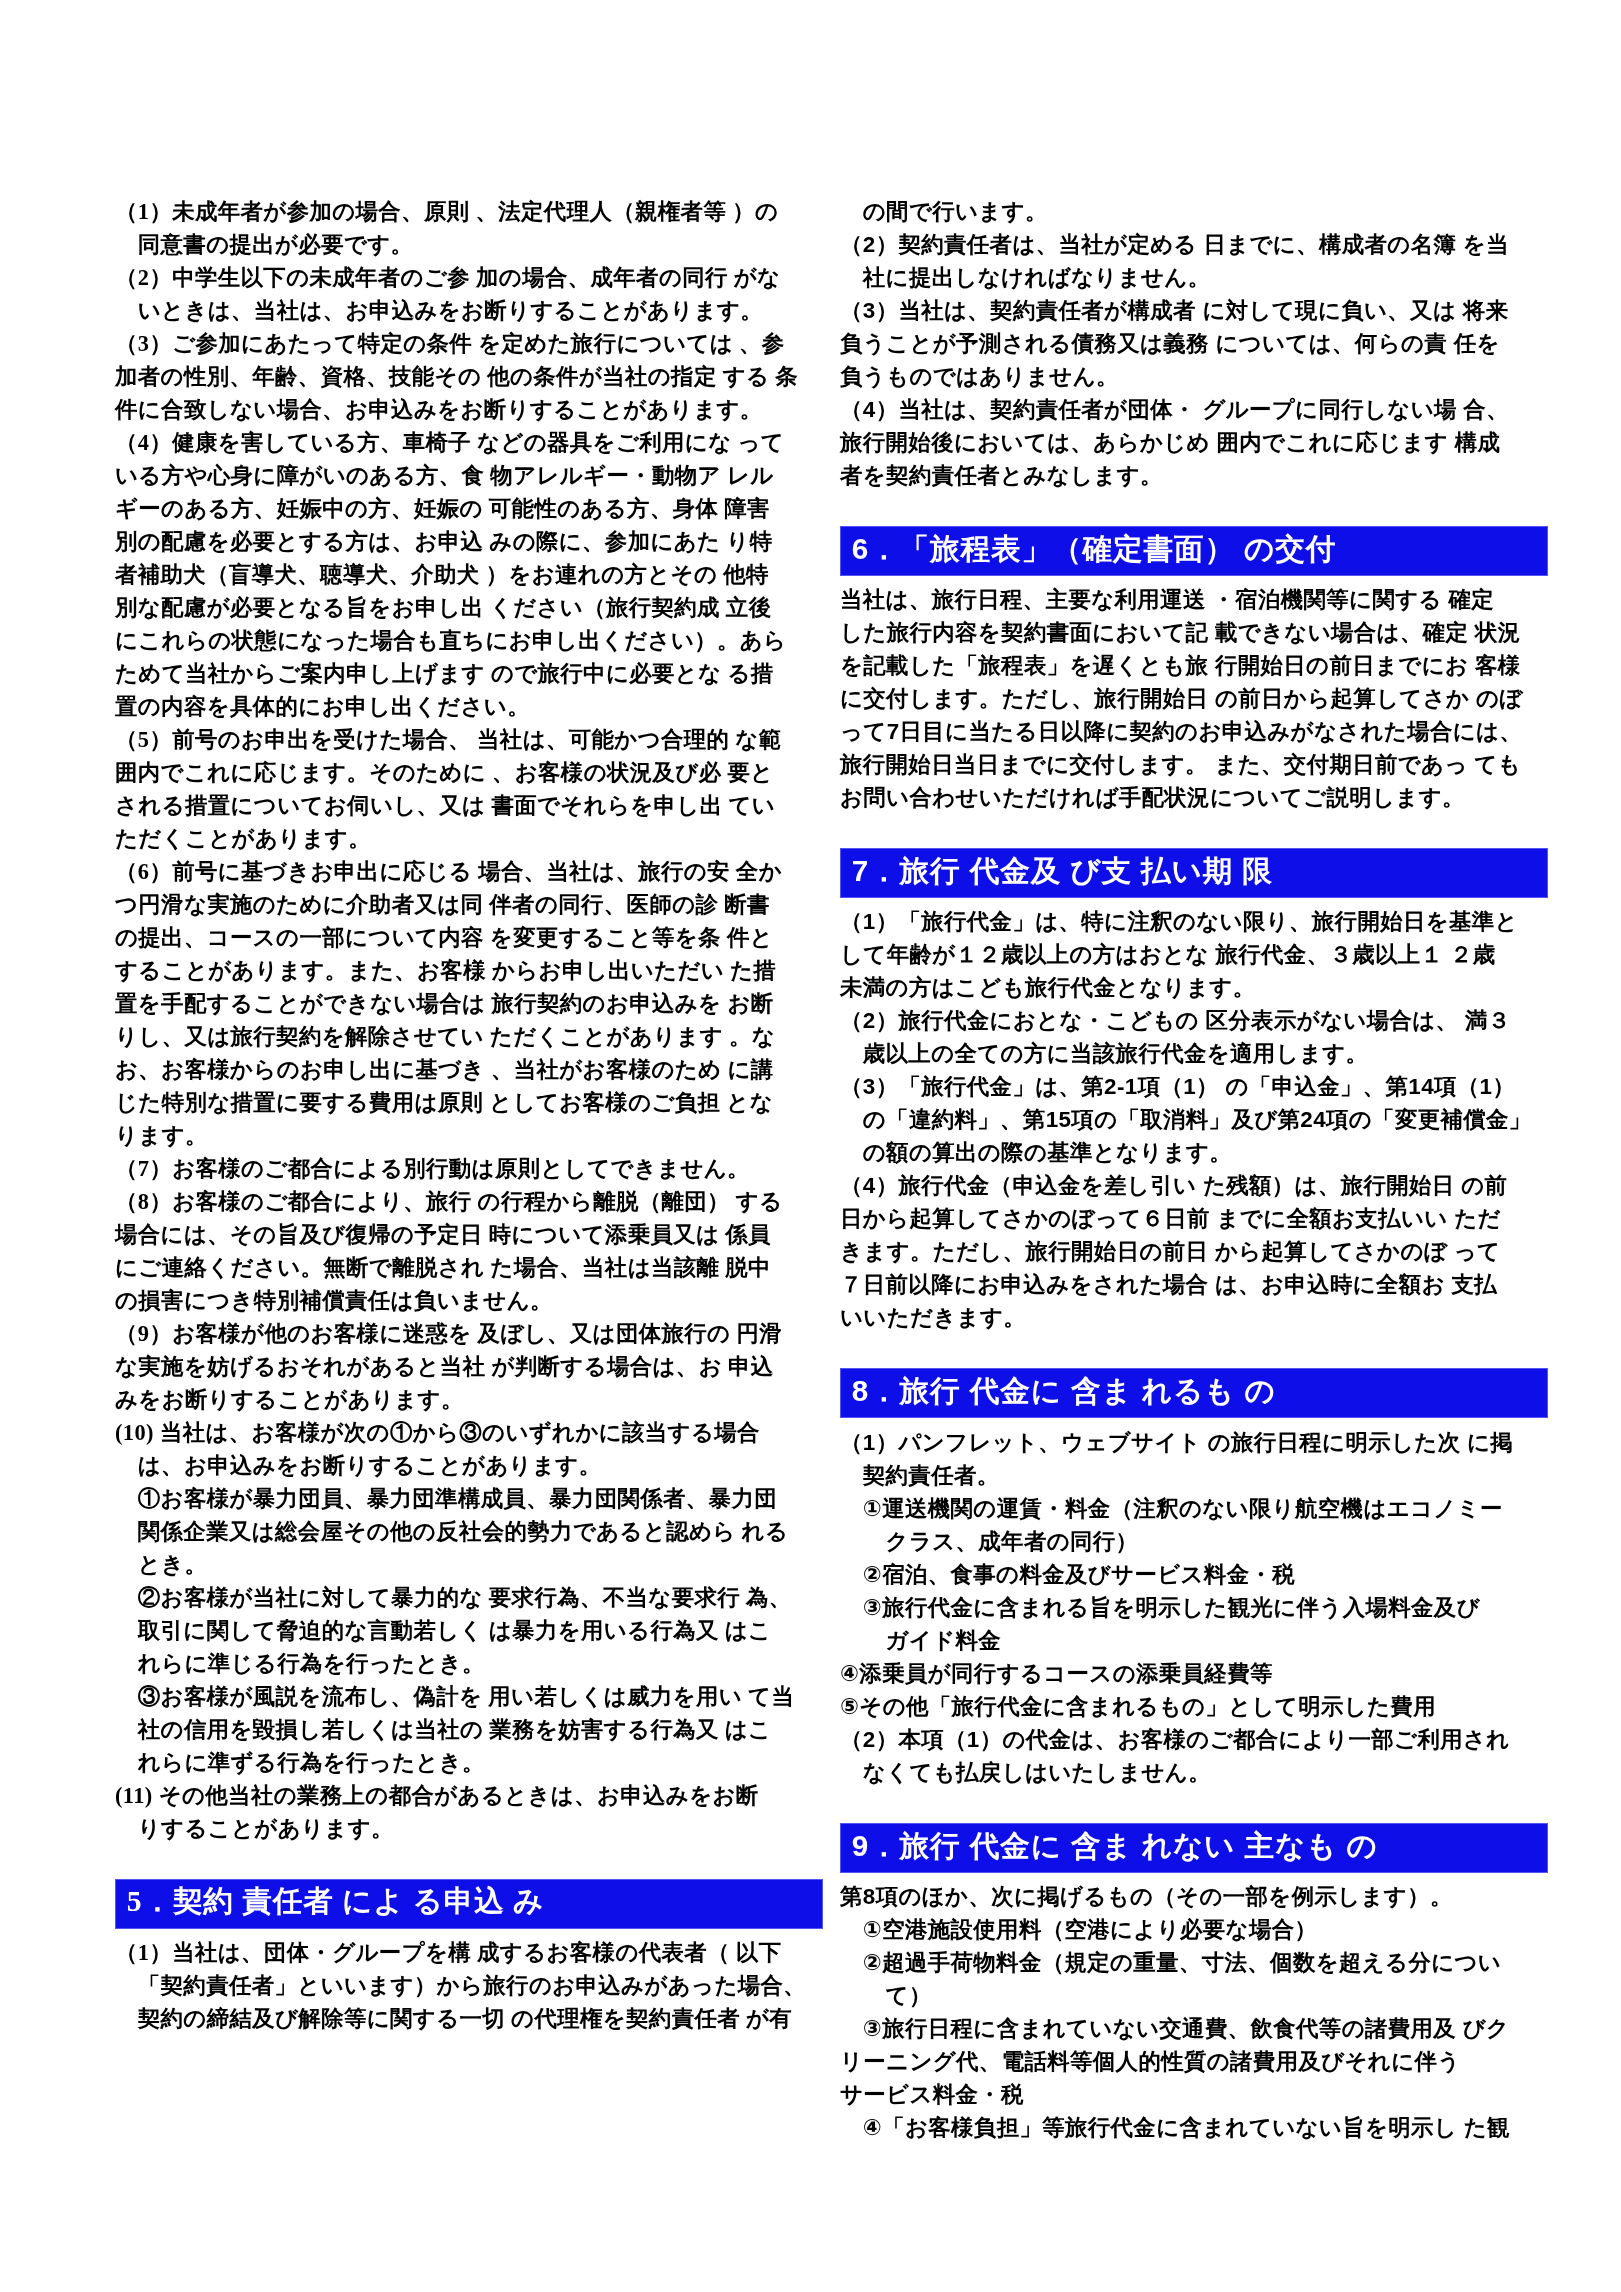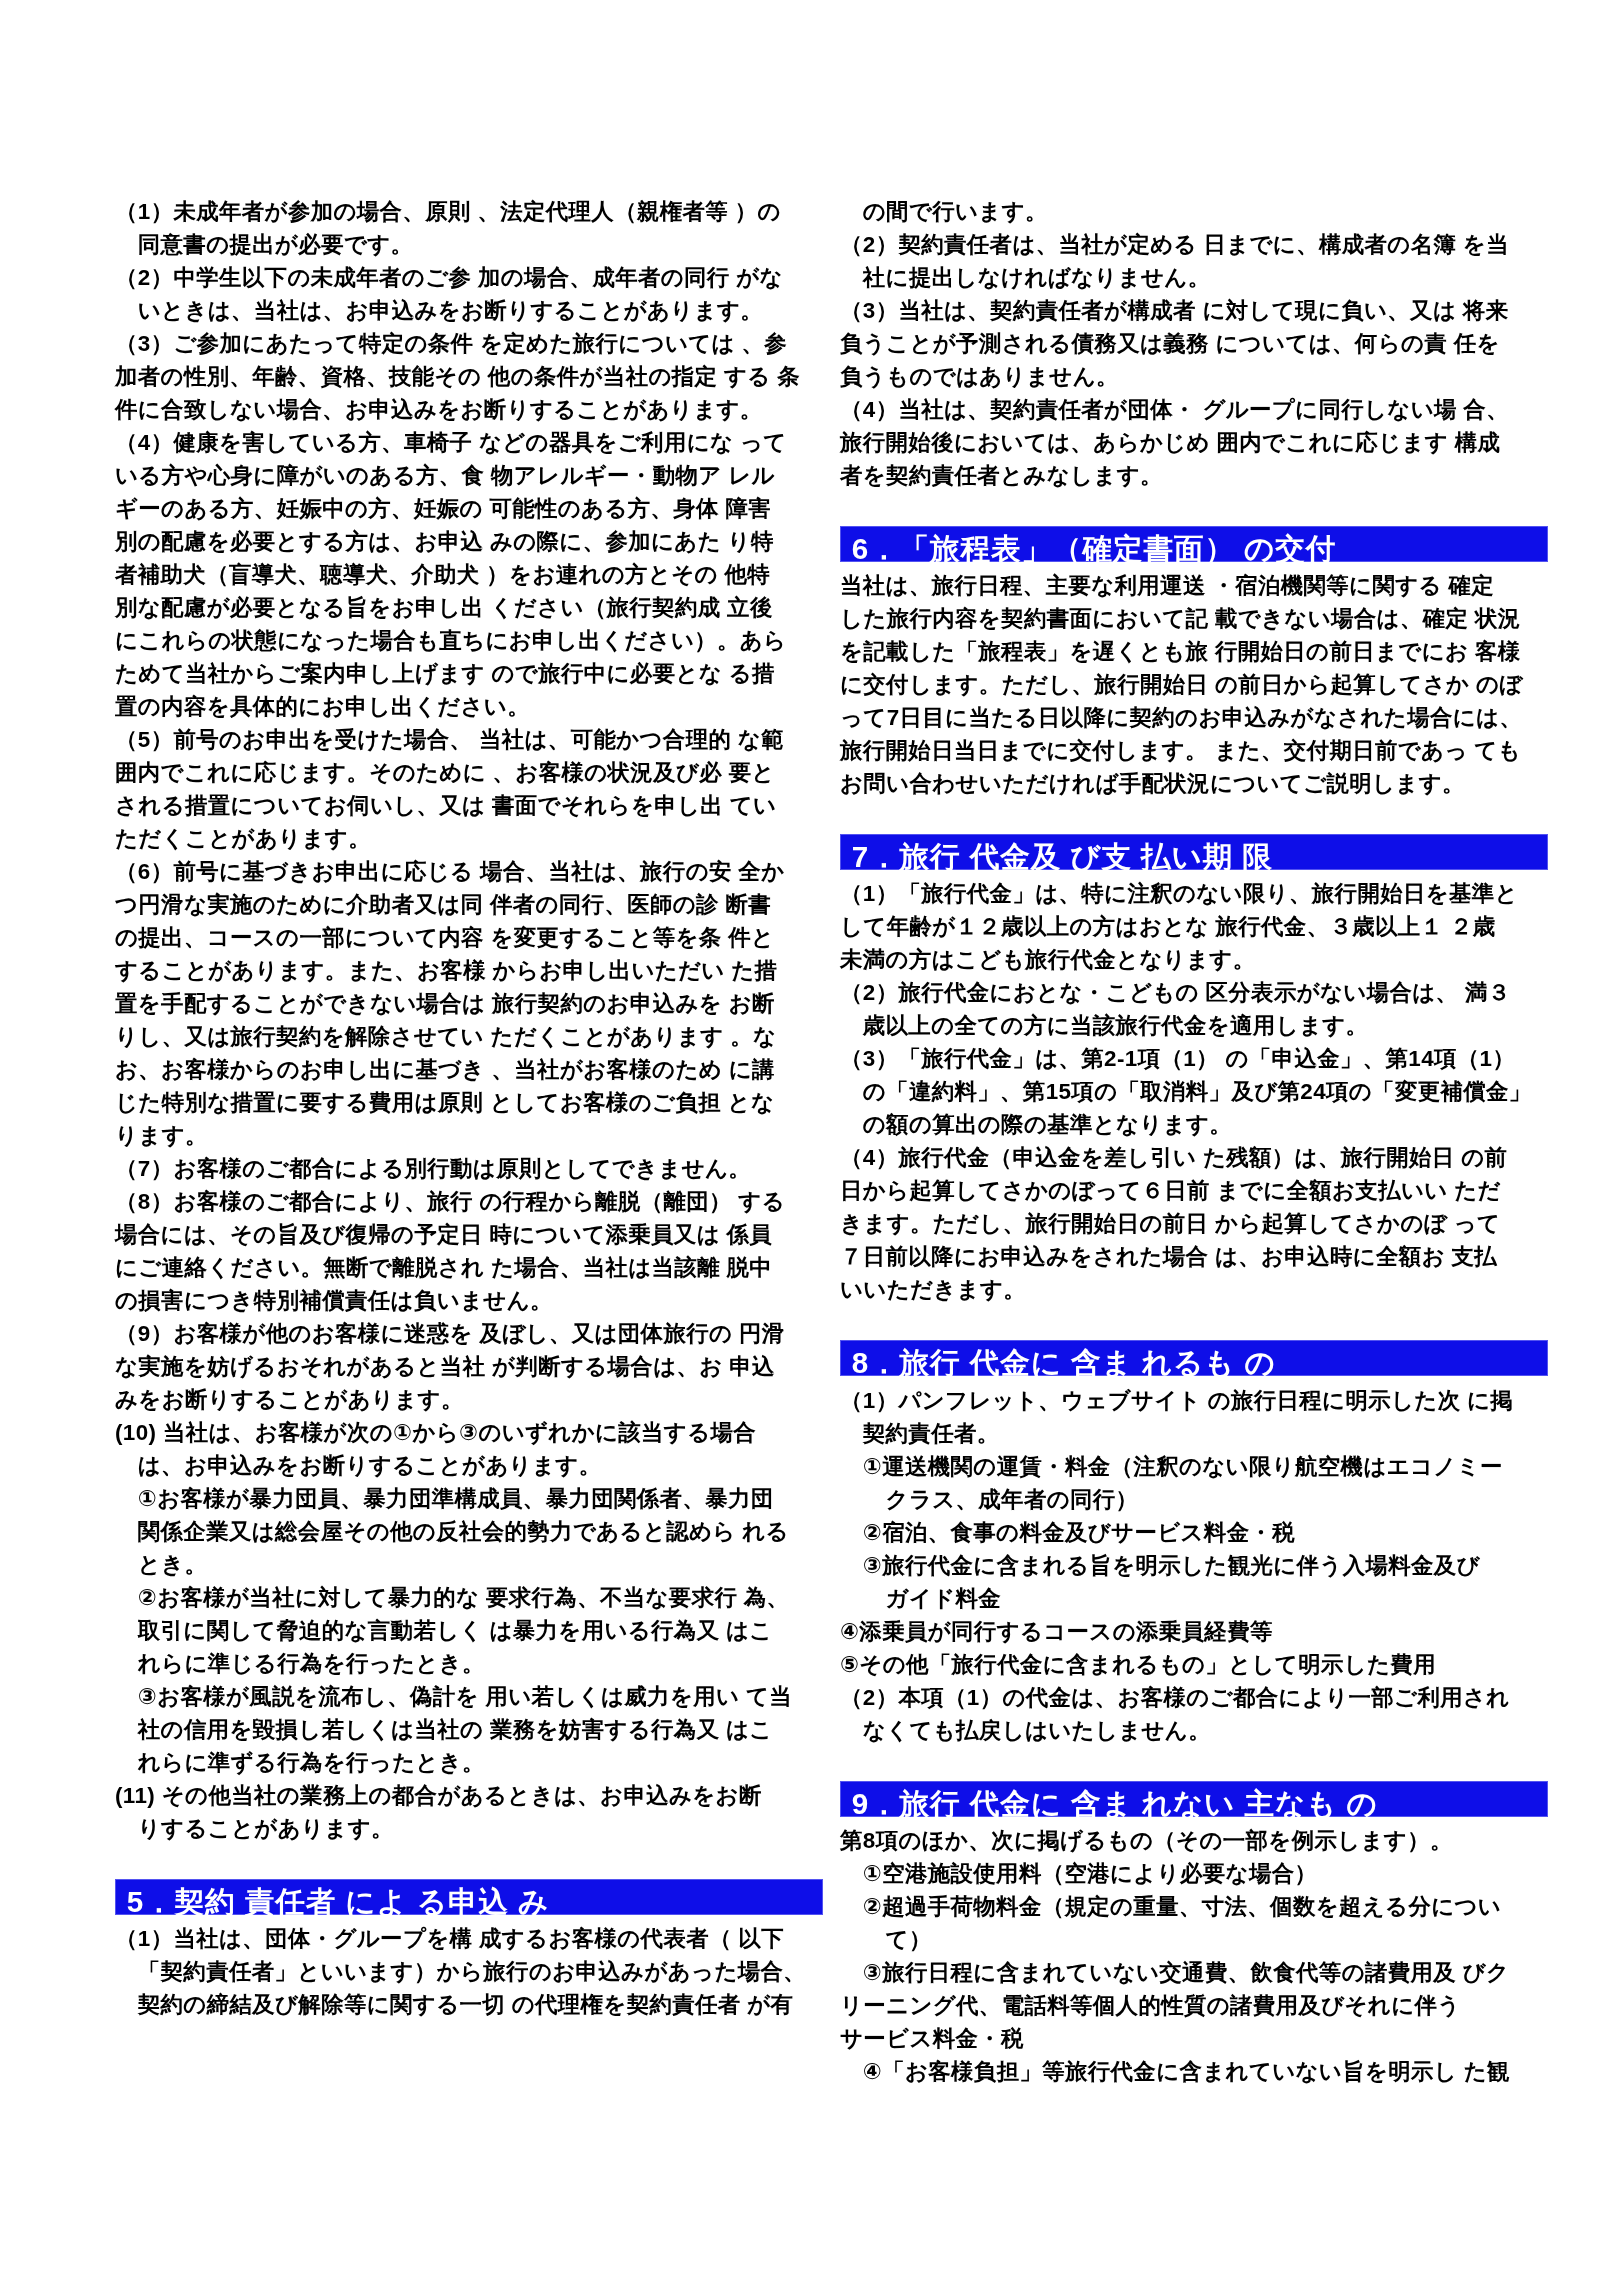--- a/index.html
+++ b/index.html
@@ -19,34 +19,34 @@
     background:var(--page-bg);
     font-family:"Liberation Sans","DejaVu Sans",sans-serif;
     color:var(--body-text);
     overflow:hidden;
   }
   .column{
     position:absolute;
     top:195px;
     width:708px;
   }
-  .column-left{left:115px;}
+  .column-left{left:115px;font-family:Liberation Serif, serif;}
   .column-right{left:840px;}
   .text-line{
     font-size:22.4px;
     line-height:33px;
     height:33px;
     font-weight:600;
     white-space:pre;
     color:var(--body-text);
     letter-spacing:0.4px;
   }
   .section-header{
     margin:34px 0 7.2px 0;
-    height:36px;
+    height:50px;
     line-height:43px;
     background:var(--header-bg);
     border:1.8px solid var(--header-border);
     color:var(--header-text);
     font-size:29.6px;
     font-weight:bold;
     padding-left:10.7px;
     white-space:pre;
     letter-spacing:0.9px;
   }

